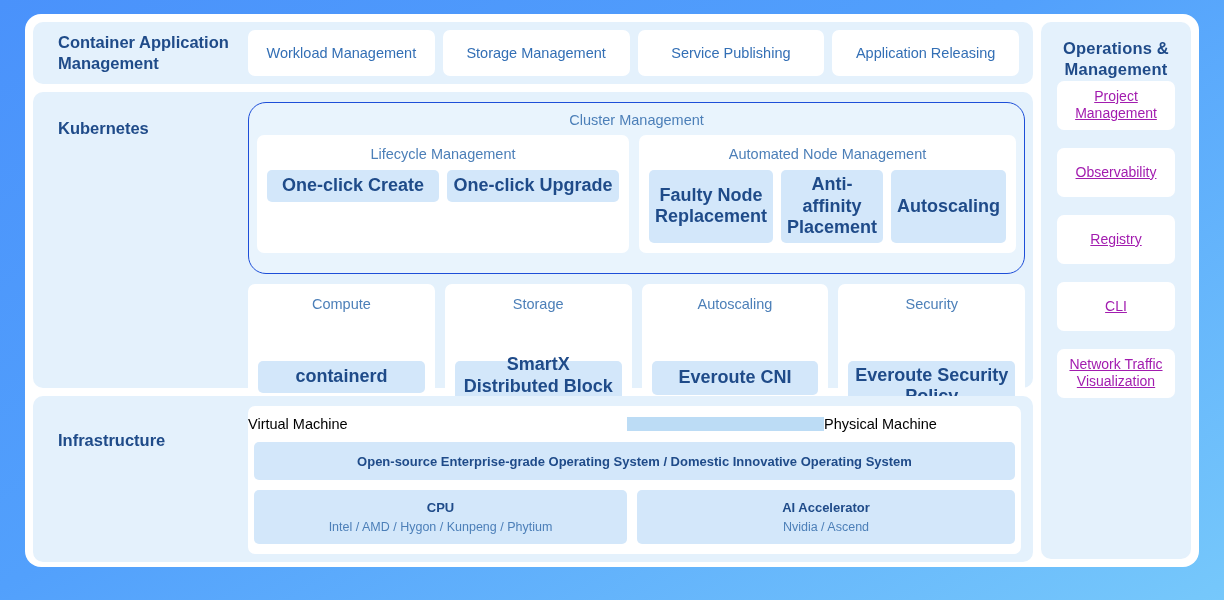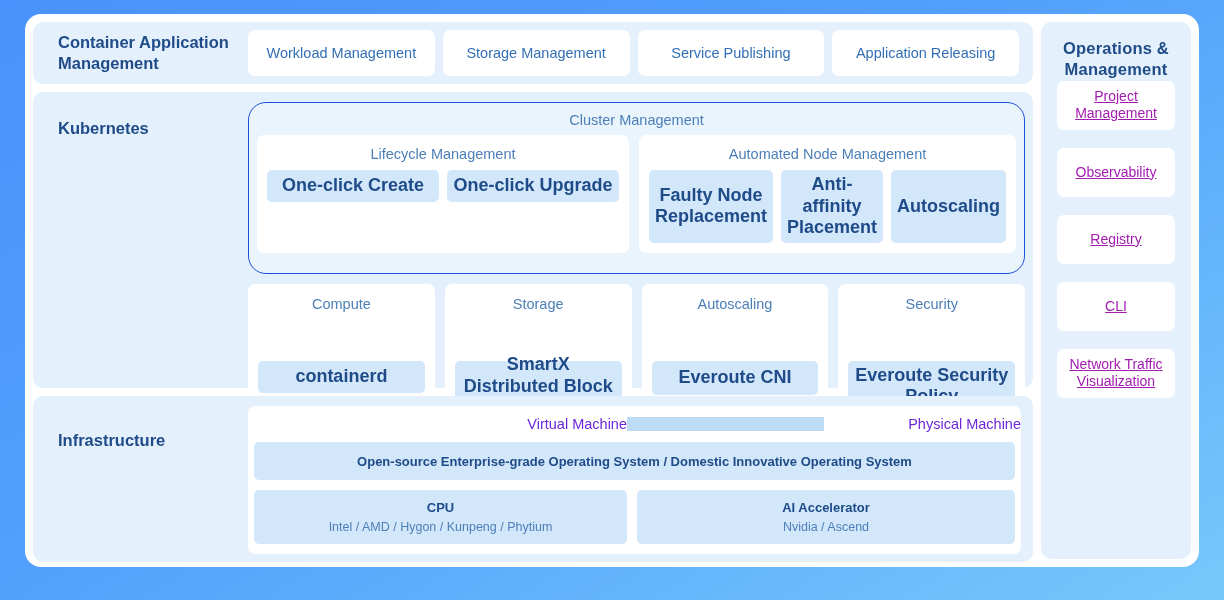--- a/index.html
+++ b/index.html
@@ -193,22 +193,22 @@
     padding: 0 0 10px 0;
   }
 
   .infra-head {
     display: flex;
     padding: 10px 0 10px 0;
   }
 
   .infra-head > div {
     flex: 1;
-    text-align: right;
-    color: #6d28d9;
+    text-align: left;
+    color: #000000;
     font-size: 14.5px;
   }
 
   .infra-head .vm { flex: 0 0 379px; }
   .infra-divider {
     width: 1px;
     background: #bcdcf5;
     margin: 1px 0;
   }
 

